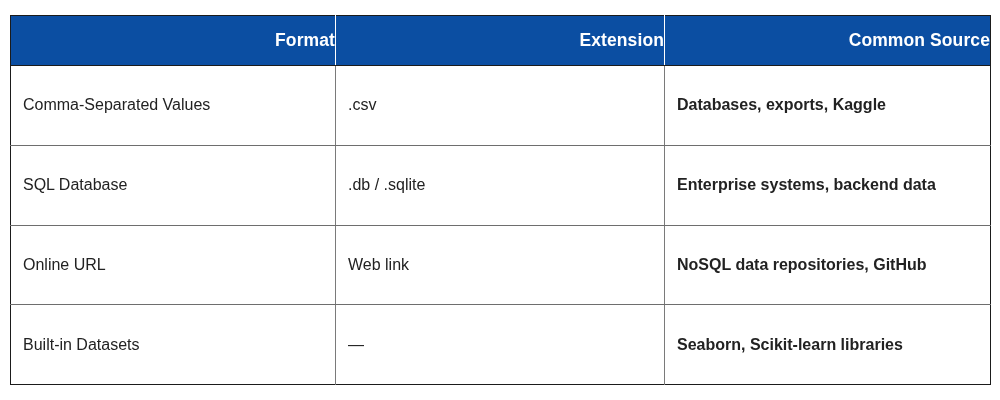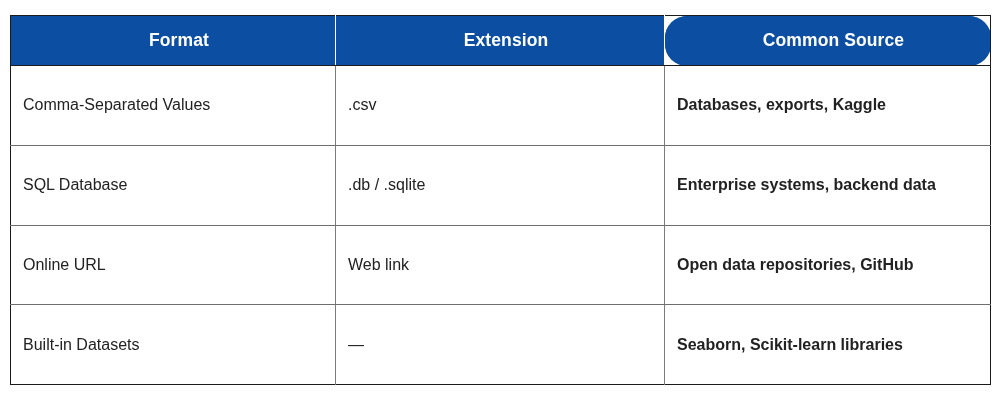--- a/index.html
+++ b/index.html
@@ -39,30 +39,30 @@
   thead tr.header-row {
     height: 50px;
     background: #0b4ea2;
   }
 
   thead th {
     background: #0b4ea2;
     color: #ffffff;
     font-size: 17.5px;
     font-weight: bold;
-    text-align: center;
+    text-align: right;
     padding: 0 0 0 12px;
     margin: 0;
     border-right: 1.4px solid #ffffff;
     border-bottom: 1.6px solid #1b1b1b;
     letter-spacing: 0.1px;
     white-space: nowrap;
     overflow: hidden;
   }
-  thead th.last-col { border-right: none; border-radius: 22px; }
+  thead th.last-col { border-right: none; }
 
   tbody tr.body-row { height: 53.3px; padding-left: 16px; }
 
   tbody td {
     font-size: 16px;
     font-weight: normal;
     color: #222222;
     text-align: left;
     vertical-align: middle;
     padding: 0 8px 0 12px;
@@ -103,21 +103,21 @@
 
       <tr class="body-row">
         <td>SQL Database</td>
         <td>.db / .sqlite</td>
         <td class="last-col">Enterprise systems, backend data</td>
       </tr>
 
       <tr class="body-row">
         <td>Online URL</td>
         <td>Web link</td>
-        <td class="last-col">Open data repositories, GitHub</td>
+        <td class="last-col">NoSQL data repositories, GitHub</td>
       </tr>
 
       <tr class="body-row">
         <td>Built-in Datasets</td>
         <td>—</td>
         <td class="last-col">Seaborn, Scikit-learn libraries</td>
       </tr>
 
     </tbody>
   </table>

